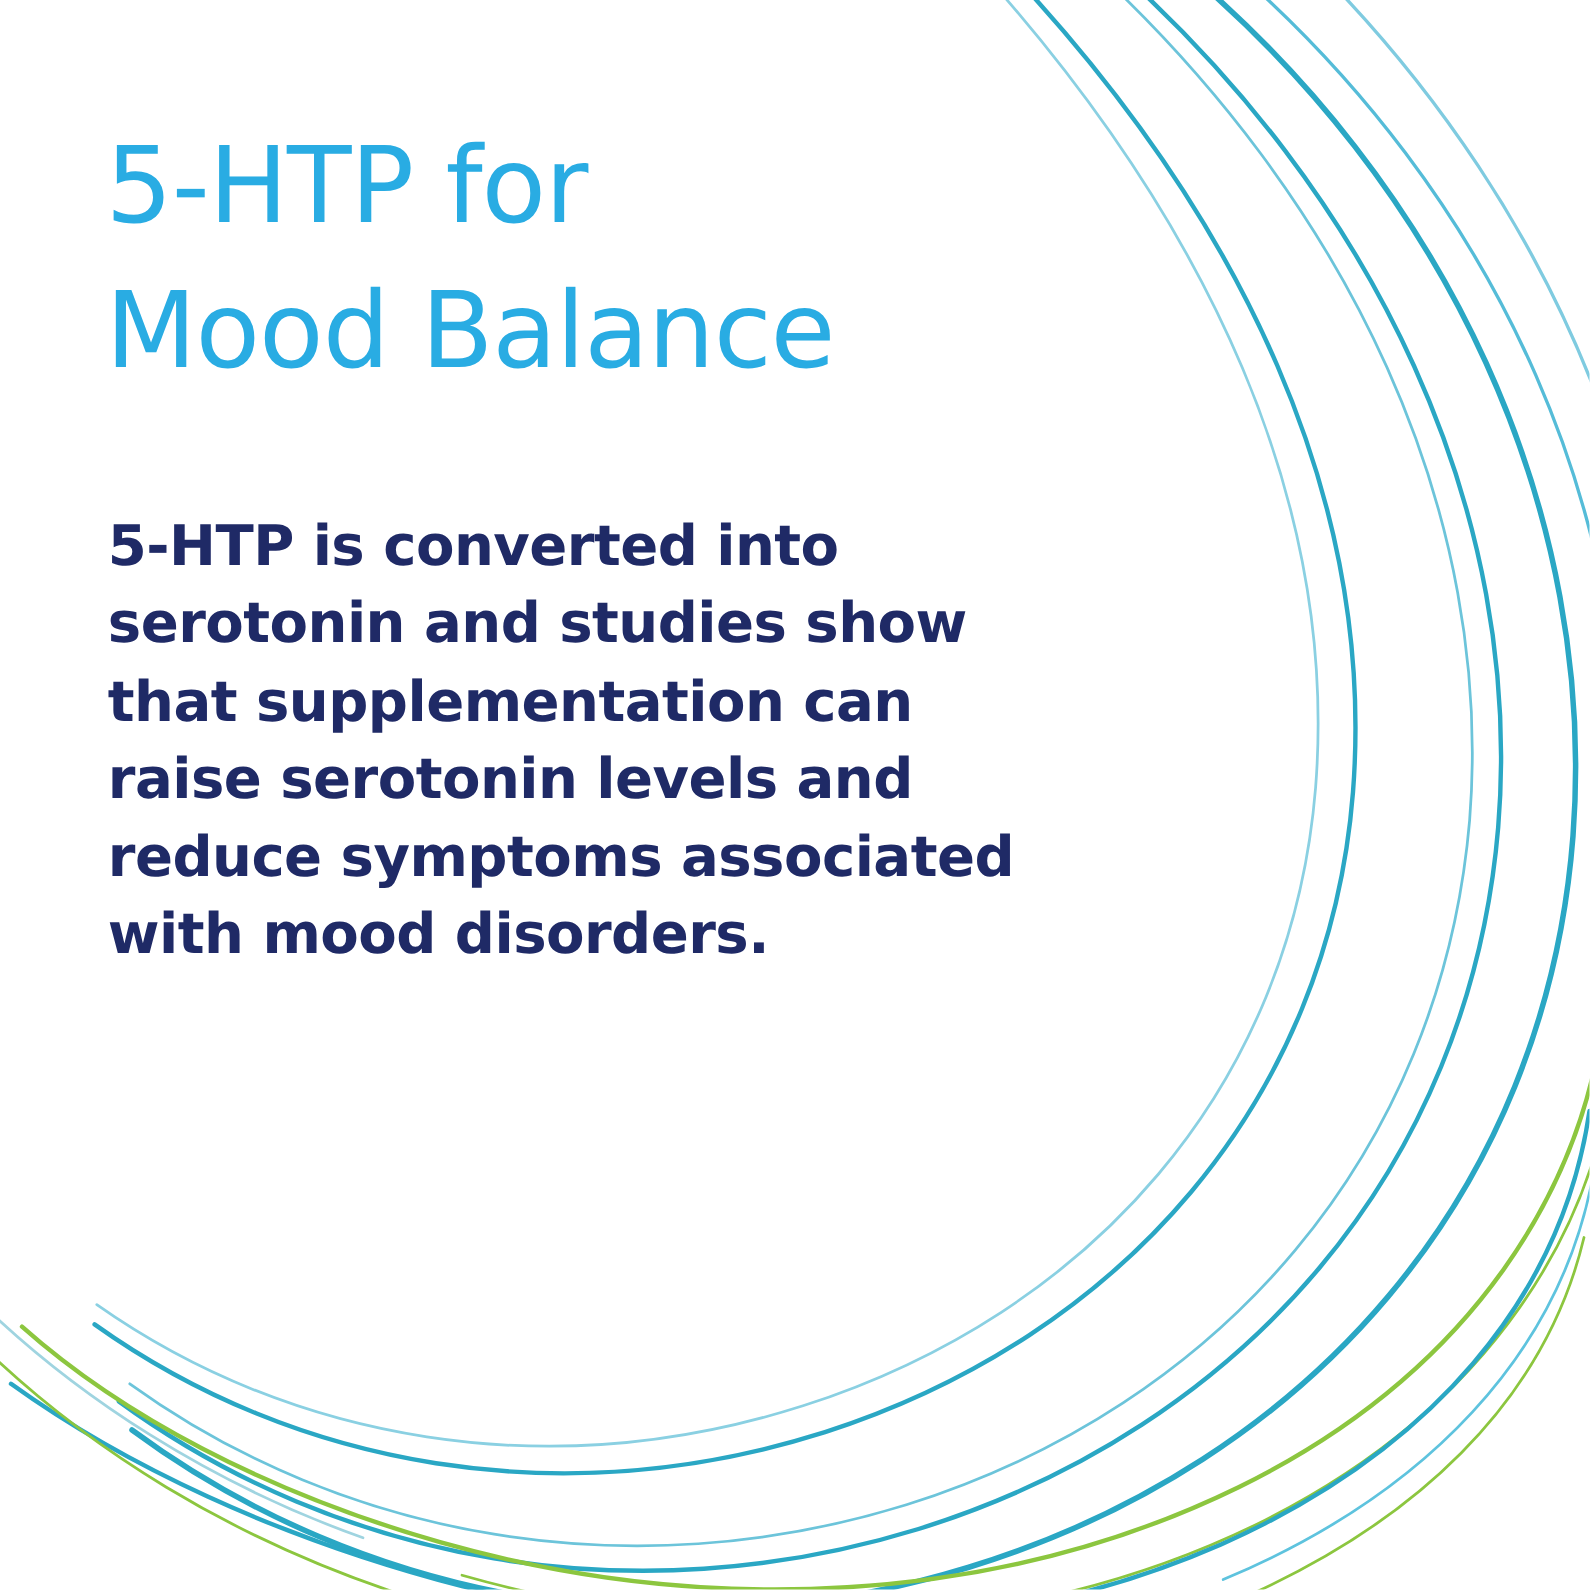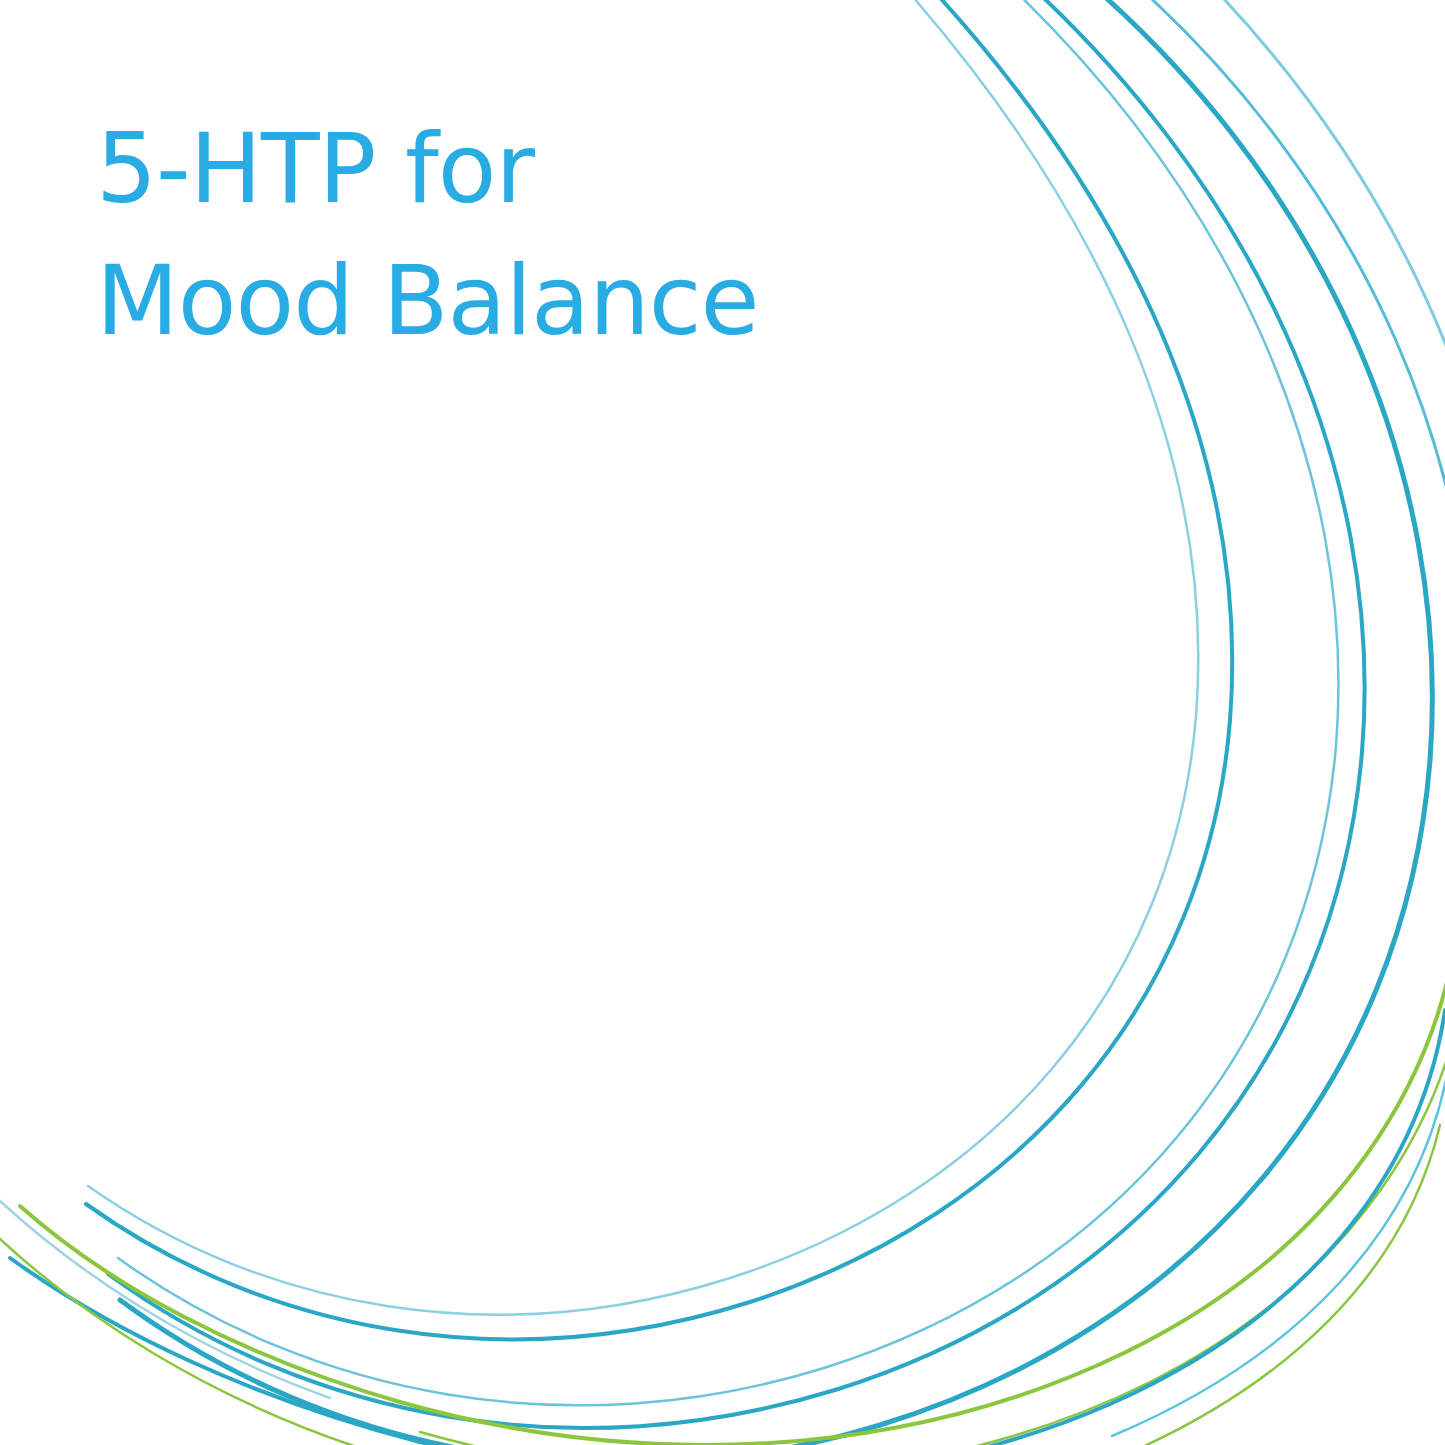--- a/index.html
+++ b/index.html
@@ -88,15 +88,16 @@
 
       <path d="M-20 1182 C70 1270 190 1348 330 1398" stroke="#9fd4e0" stroke-width="2.5"></path>
       <path d="M-20 1220 C80 1318 210 1398 360 1448" stroke="#8cc63f" stroke-width="2.5"></path>
     </g>
   </svg>
 
   <div id="content">
     <div class="headline">5-HTP for
 Mood Balance</div>
 
+    <div class="bodycopy">5-HTP is converted into serotonin and studies show that supplementation can raise serotonin levels and reduce symptoms associated with mood disorders.</div>
   </div>
 
 </div>
 
 </body></html>

